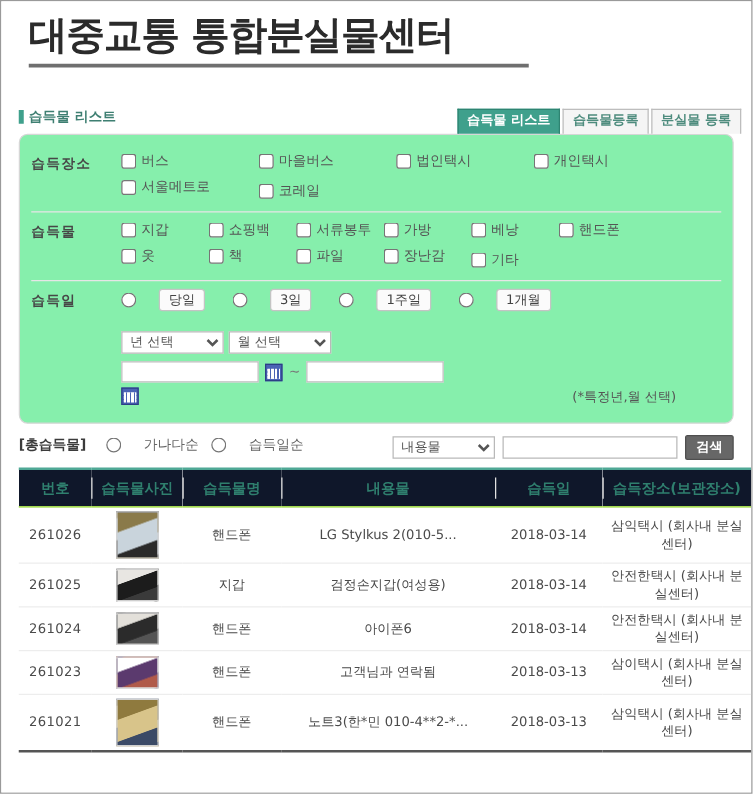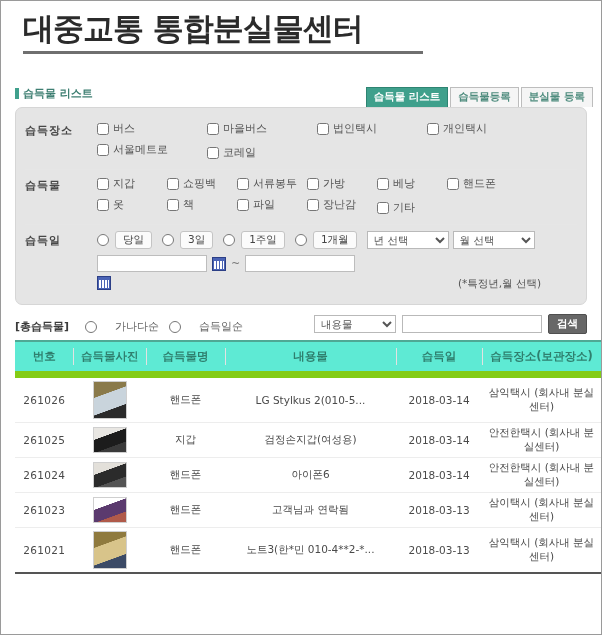--- a/index.html
+++ b/index.html
@@ -80,21 +80,21 @@
     display: inline-block;
     width: 4px; height: 11px;
     background: #3fa08c;
   }
 
   
   .panel {
     margin: 0 6px;
     border: 1px solid #d6d6d6;
     border-radius: 7px;
-    background: #e5e5e5;
+    background: #86efac;
     padding: 7px 9px;
   }
   .panel-row {
     display: flex;
     align-items: flex-start;
     border-bottom: 1px solid #e6e6e6;
     padding: 6px 0;
   }
   .panel-row:last-child { border-bottom: none; }
   .row-label {
@@ -123,21 +123,21 @@
     accent-color: #8a8a8a;
   }
   
   .loc .cb { width: 110px; }
   
   .itm .cb { width: 70px; }
 
   .date-opts {
     display: flex;
     align-items: center;
-    gap: 4px;
+    gap: 16px;
     flex-wrap: wrap;
     margin-bottom: 6px;
   }
   .date-opts input[type=radio] { margin: 0 2px 0 0; width: 12px; height: 12px; }
   .pill {
     border: 1px solid #c4c4c4;
     background: #fbfbfb;
     border-radius: 3px;
     padding: 1px 7px;
     font-size: 10.5px;
@@ -197,21 +197,21 @@
   }
   .date-right {
     display: flex;
     align-items: flex-end;
     gap: 4px;
   }
 
   
   .toolbar {
     display: flex;
-    align-items: flex-end;
+    align-items: flex-start;
     margin: 9px 6px 6px 6px;
   }
   .total-label {
     font-size: 11px;
     font-weight: bold;
     color: #3b3b3b;
     margin-right: 16px;
   }
   .sort-opt {
     display: flex;
@@ -250,27 +250,27 @@
 
   
   table.list {
     width: 586px;
     margin: 0 6px;
     border-collapse: collapse;
     table-layout: fixed;
   }
   table.list thead th {
     border-top: 2px solid #4fa895;
-    border-bottom: 7px solid #84cc16;
+    border-bottom: 1px solid #84cc16;
     color: #2f7f6e;
     font-size: 11.5px;
     font-weight: bold;
     padding: 7px 0;
     text-align: center;
-    background: #5eead4;
+    background: #0f172a;
     position: relative;
   }
   table.list thead th + th::before {
     content: "";
     position: absolute;
     left: 0; top: 6px; bottom: 6px;
     width: 1px;
     background: #e2e2e2;
   }
   table.list tbody td {

